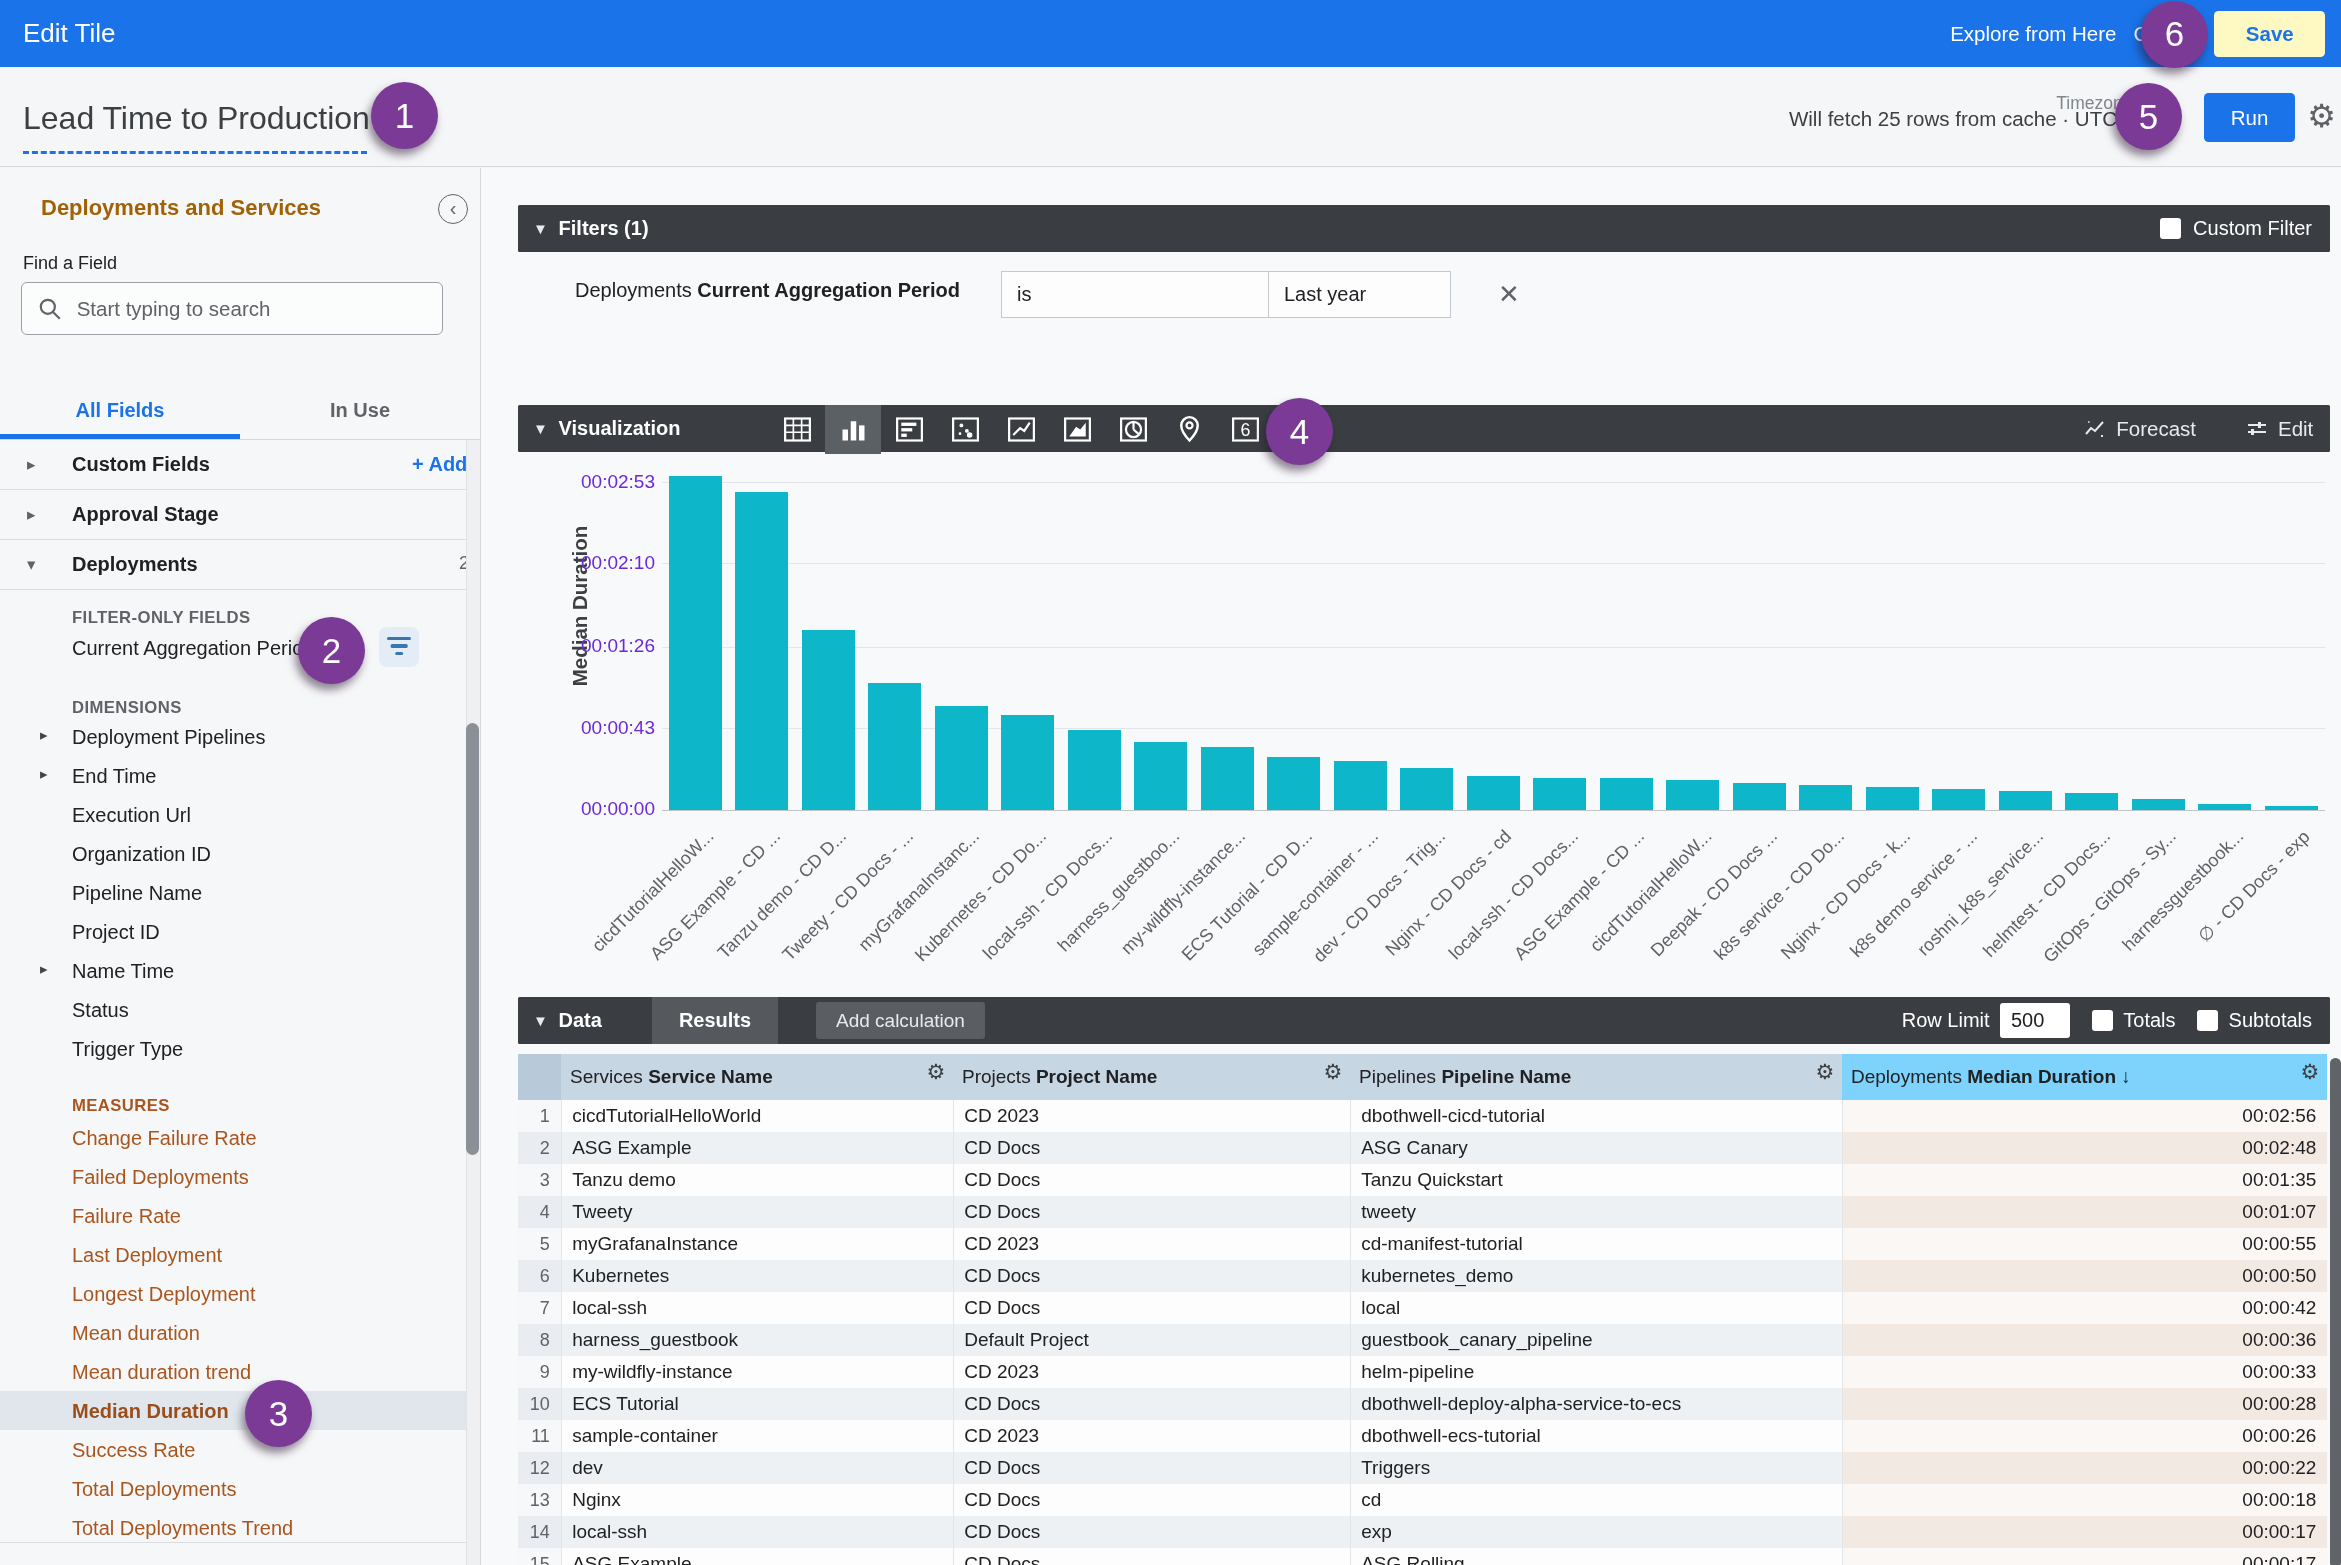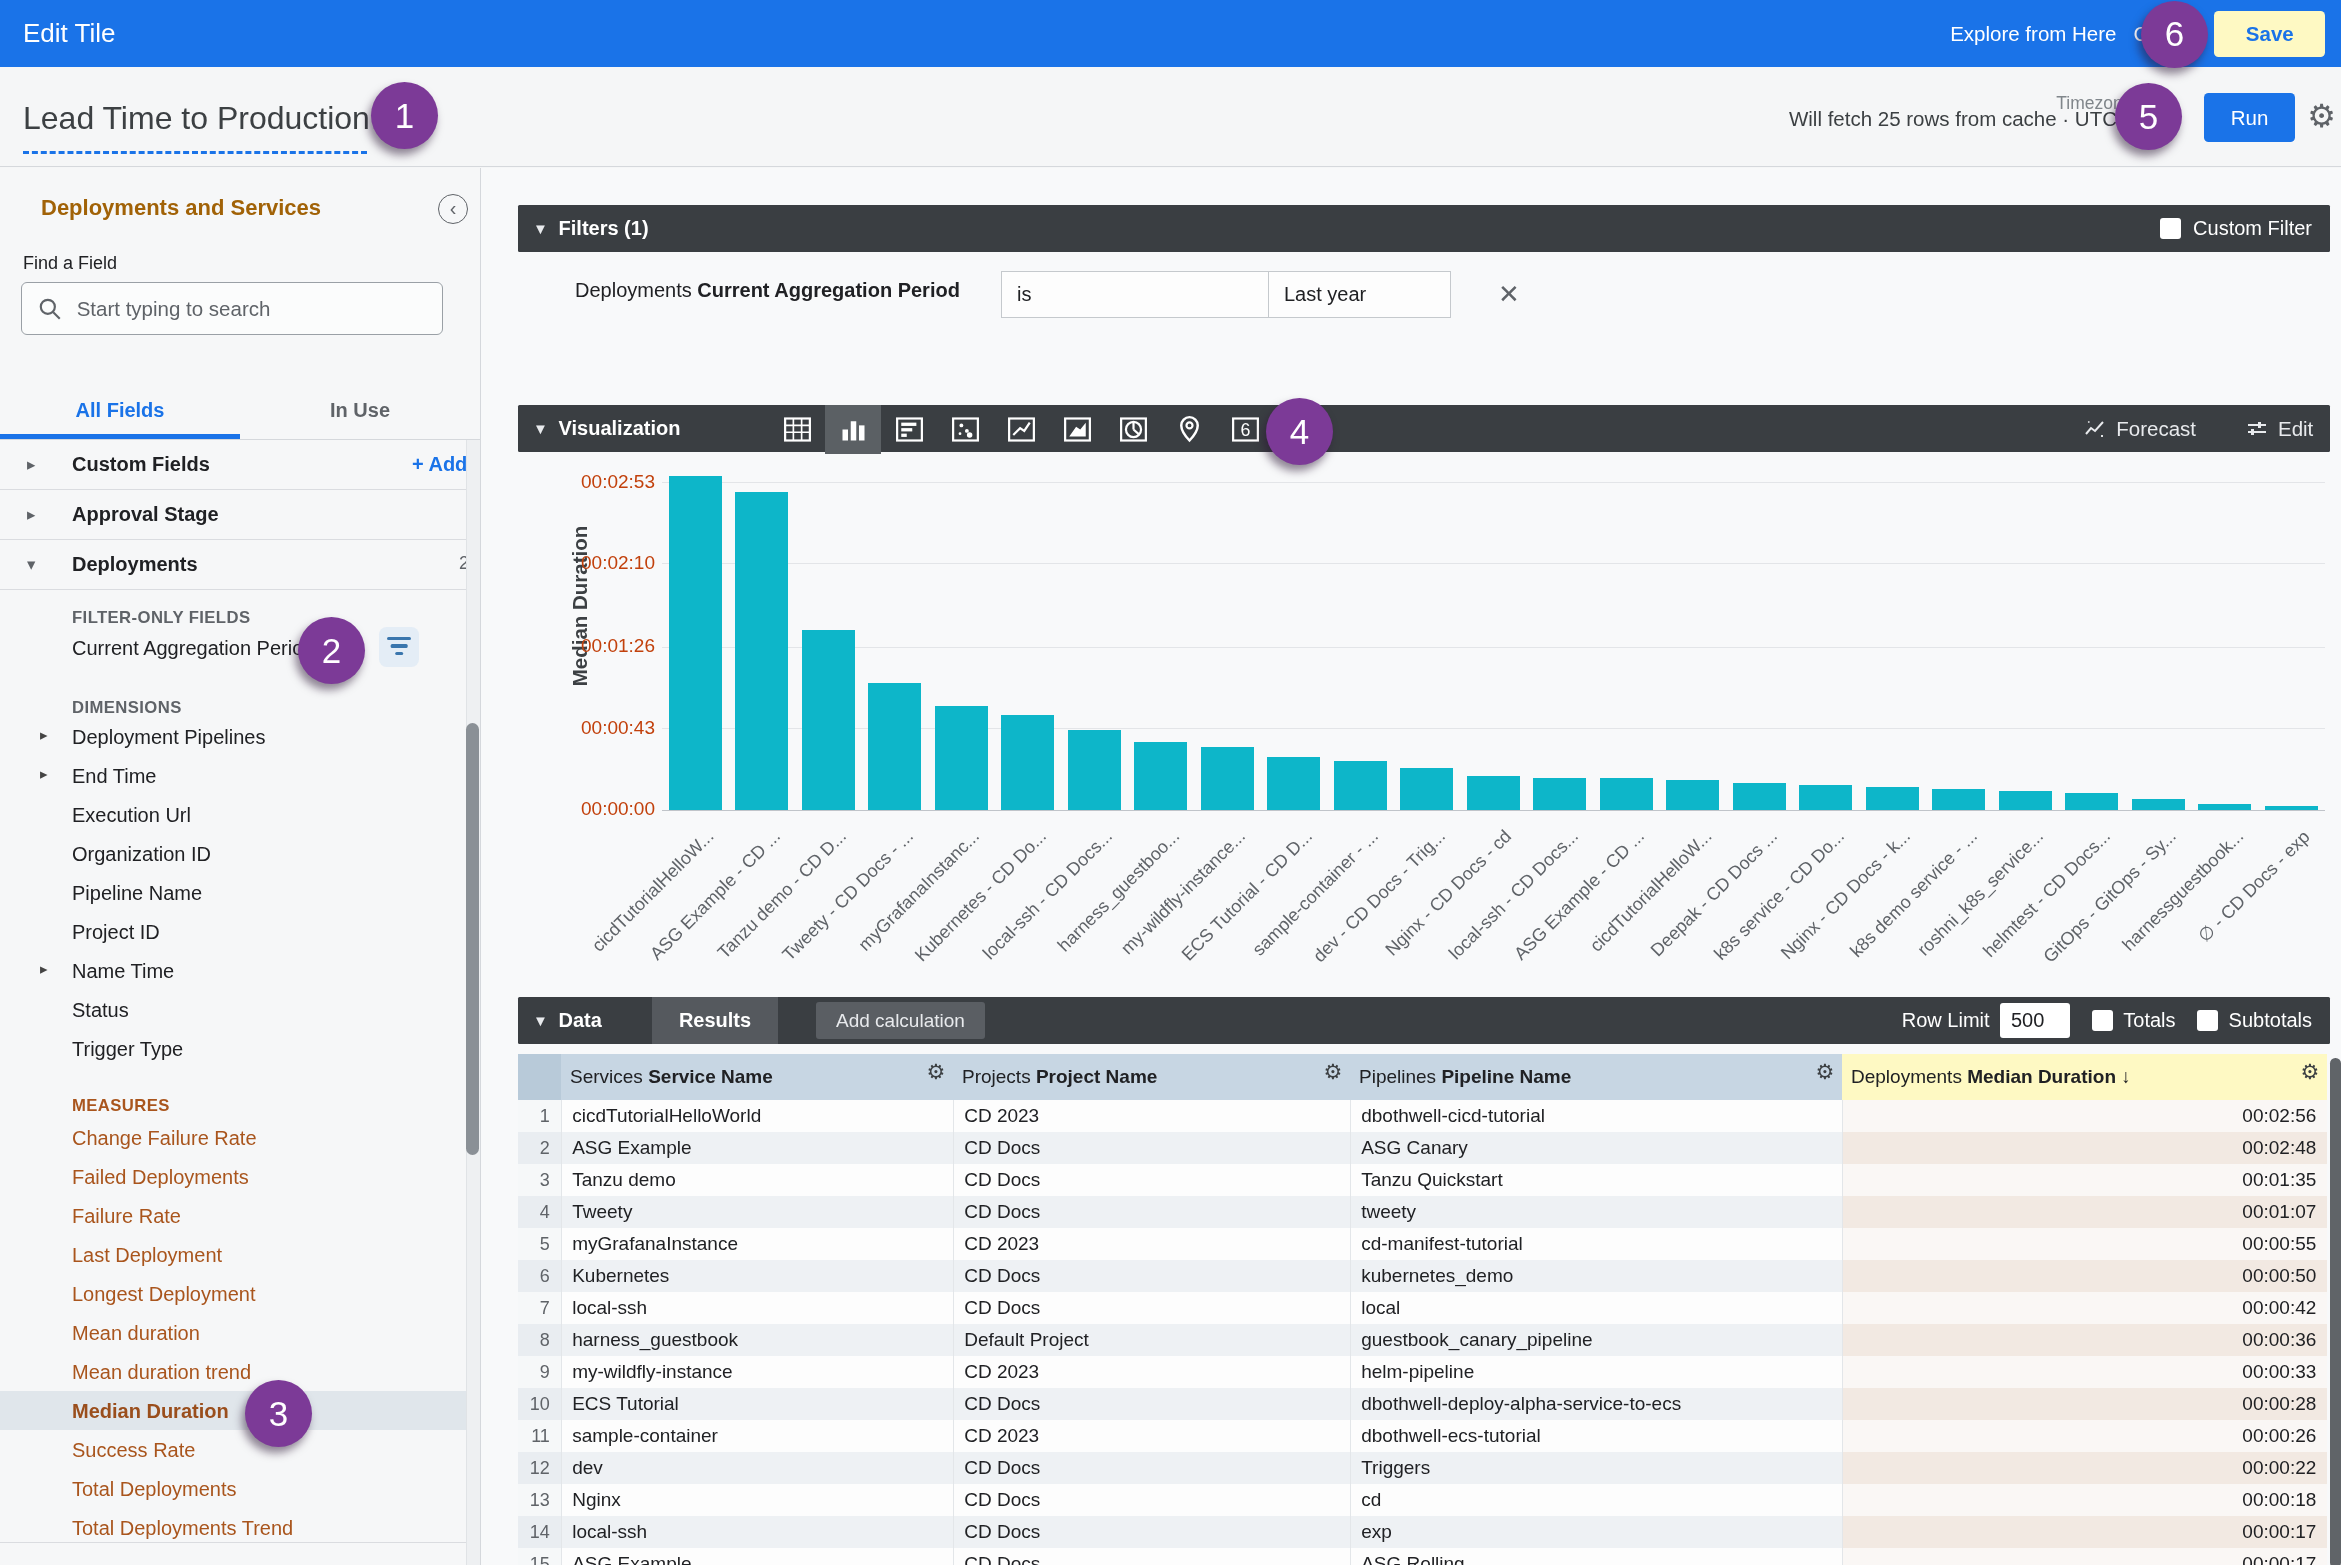--- a/index.html
+++ b/index.html
@@ -101,40 +101,40 @@
   .viz-icon.selected { background:#5b6064; }
   .viz-right { position:absolute; right:16.7px; display:flex; align-items:center; gap:49px; }
   .viz-tool { display:flex; align-items:center; gap:9px; color:#e8eaed; font-size:20.5px; cursor:pointer; }
 
   
   .chart-ylabel { position:absolute; left:-15px; top:426px; width:228px; text-align:center;
     transform:rotate(-90deg); font-size:20.5px; font-weight:700; color:#3c4043; }
   .plot { position:absolute; left:181px; top:301px; width:1663px; height:341px; }
   .gridline { position:absolute; left:0; width:1663px; height:0; border-top:1.5px solid #e3e5e8; }
   .gridline.axis { border-top:1.5px solid #c0c4c9; }
-  .ytick { position:absolute; right:1670px; width:107px; text-align:right; font-size:19px; color:#c2410c; }
+  .ytick { position:absolute; right:1670px; width:107px; text-align:right; font-size:19px; color:#6d28d9; }
   .bar { position:absolute; bottom:0; width:53px; background:#0db6c9; }
   .xlabels { position:absolute; left:181px; top:641px; width:1663px; height:183px; }
   .xlabel { position:absolute; top:16.7px; white-space:nowrap; font-size:18px; color:#5f6368;
     transform:rotate(-45deg); transform-origin:100% 0; }
 
   
   .results-tab { position:absolute; left:134px; top:0; width:126px; height:47px; background:#55595e;
     color:#fff; font-size:20px; font-weight:700; display:flex; align-items:center; justify-content:center; cursor:pointer; }
   .add-calc { position:absolute; left:298px; top:5.3px; height:37px; padding:0 20px; background:#5a5e63;
     color:#e8eaed; font-size:19px; border:none; border-radius:3px; cursor:pointer; }
   .row-limit-input { width:70px; height:35px; border:none; border-radius:3px; font-size:20px; text-align:left;
     padding-left:10.7px; font-family:"Liberation Sans",sans-serif; color:#202124; }
 
   
   .data-table { position:absolute; left:37px; top:886px; width:1809px; border-collapse:collapse; table-layout:fixed; }
   .data-table th { height:46px; font-size:19px; font-weight:400; text-align:left; padding:0 9px;
     background:#c7d6e3; color:#202124; position:relative; white-space:nowrap; overflow:hidden; }
   .data-table th.numcol { background:#b8cad9; }
-  .data-table th.measure-h { background:#fef9c3; }
+  .data-table th.measure-h { background:#7dd3fc; }
   .data-table th b { font-weight:700; }
   .th-gear { position:absolute; right:7.6px; top:6px; font-size:21px; color:#3c4043; cursor:pointer; }
   .data-table td { height:32px; font-size:19px; padding:0 10.7px; white-space:nowrap; overflow:hidden;
     border-left:0.8px solid #e3e6e9; background:#fdfdfd; }
   .data-table td.rownum { text-align:right; color:#5f6368; font-size:18px; border-left:none; background:#f6f8f9; }
   .data-table tr:nth-child(even) td { background:#eef1f4; }
   .data-table tr:nth-child(even) td.rownum { background:#e9edf1; }
   .data-table td.dur { text-align:right; background:#faf7f5; }
   .data-table tr:nth-child(even) td.dur { background:#f2e9e2; }
   .table-scroll-thumb { position:absolute; left:1849px; top:890px; width:11.4px; height:510px;

